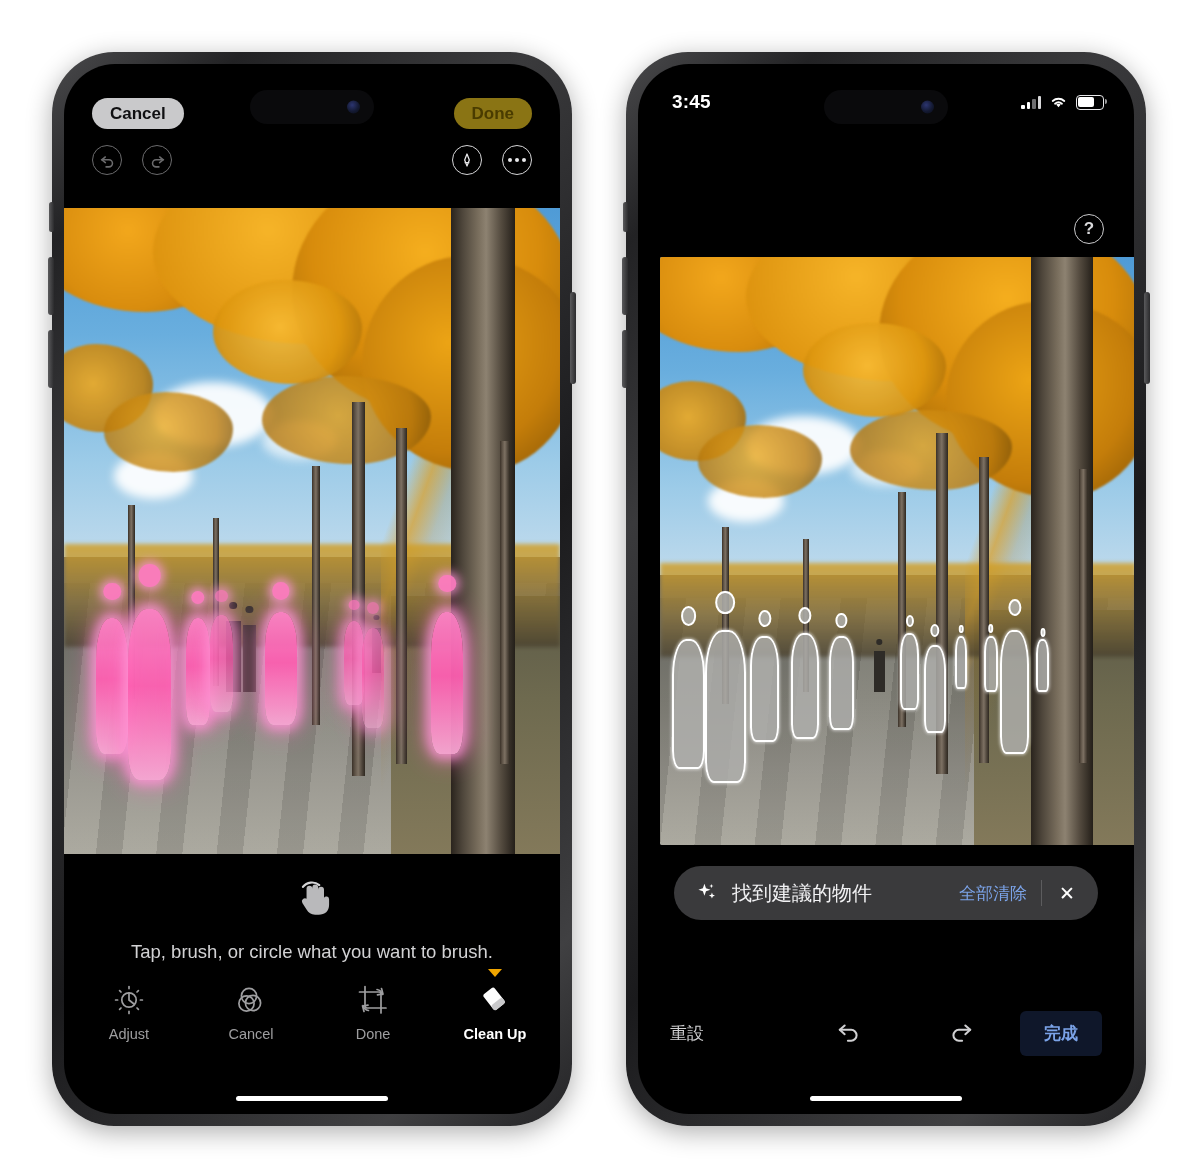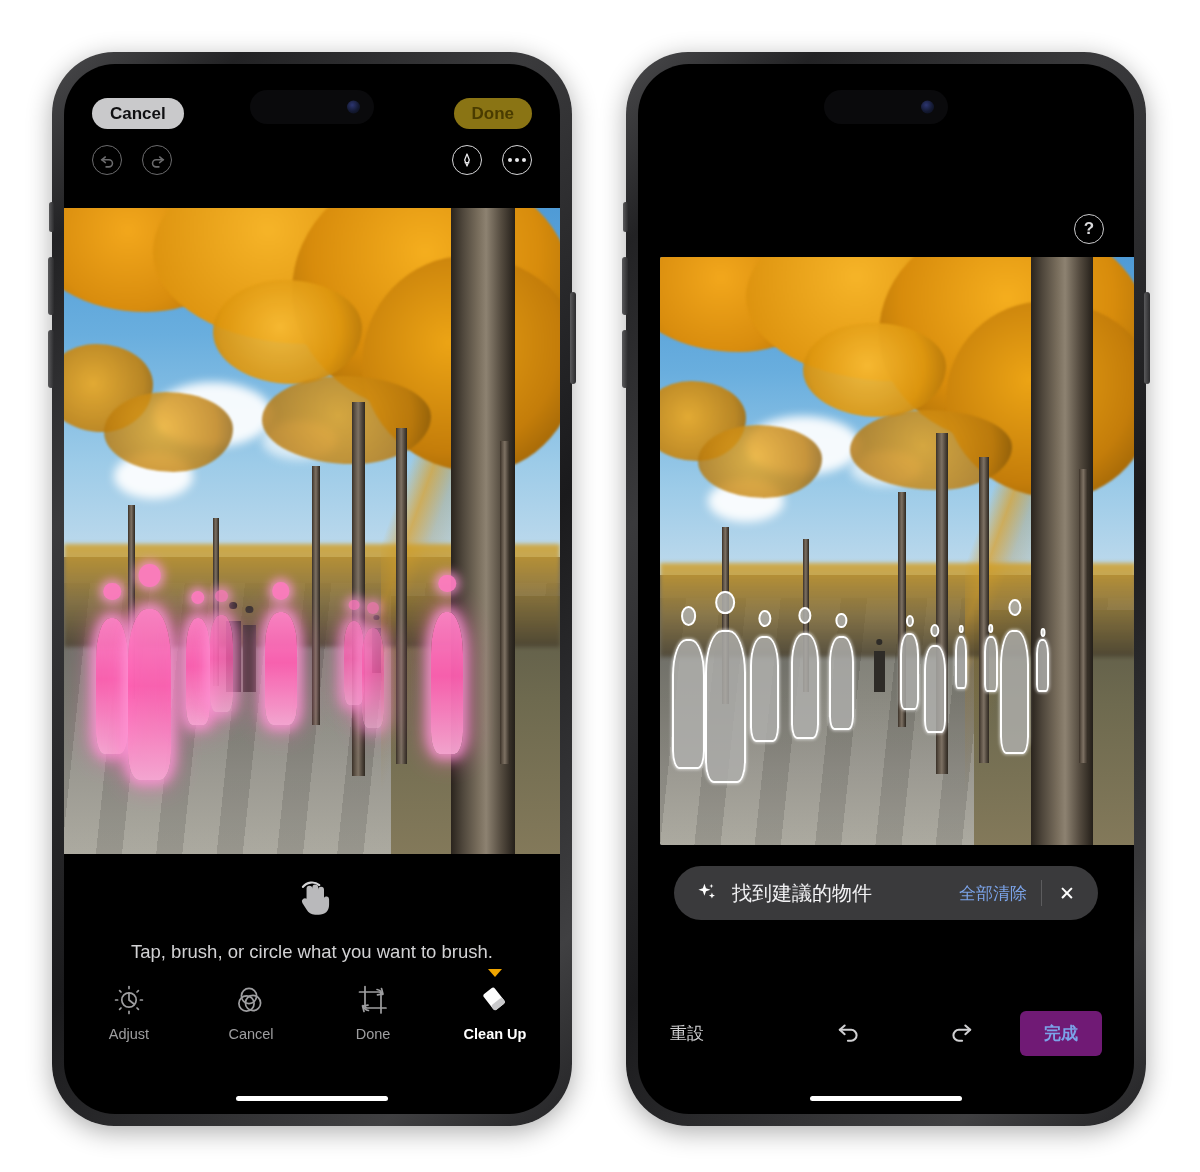--- a/index.html
+++ b/index.html
@@ -152,21 +152,21 @@
   .seg{position:absolute;left:50%;transform:translateX(-50%);top:880px;z-index:24;
        background:#39393b;border-radius:11px;padding:3px;display:flex;}
   .seg div{padding:8px 15px;border-radius:9px;font-size:17px;color:#b9b9bb;}
   .seg div.on{background:#6a6a6c;color:#fff;}
 
   
   .botbar{position:absolute;left:0;bottom:58px;width:100%;z-index:24;
           display:flex;align-items:center;padding:0 32px;box-sizing:border-box;}
   .bb-reset{color:#d0d0d2;font-size:17px;width:120px;}
   .bb-mid{flex:1;display:flex;justify-content:center;gap:86px;}
-  .bb-done{background:#701a75;color:#7ba3e8;font-size:17px;font-weight:bold;
+  .bb-done{background:#0f172a;color:#7ba3e8;font-size:17px;font-weight:bold;
            padding:11px 24px;border-radius:6px;}
 
   .home-ind{position:absolute;left:50%;transform:translateX(-50%);bottom:13px;
             width:152px;height:5px;border-radius:3px;background:#fff;z-index:40;}
 </style>
 </head>
 <body>
 
 <div class="stage">
 
@@ -352,20 +352,39 @@
     <div class="btn-side bl-up"></div>
     <div class="btn-side bl-down"></div>
     <div class="btn-side br-pwr"></div>
 
     <div class="screen">
 
       <div class="island">
         <div class="island-cam"></div>
       </div>
 
+      <div class="statusbar">
+        <div class="sb-time">3:45</div>
+        <div class="sb-right">
+          <div class="bars">
+            <i></i>
+              <i></i>
+              <i></i>
+              <i></i>
+          </div>
+          <svg width="19" height="14" viewBox="0 0 20 15">
+            <path d="M10 13.2 l2.5 -2.9 a3.9 3.9 0 0 0 -5 0 z" fill="#fff"></path>
+            <path d="M3.8 6.4 a9.4 9.4 0 0 1 12.4 0" stroke="#fff" stroke-width="2" fill="none" stroke-linecap="round"></path>
+            <path d="M6.3 9.3 a5.8 5.8 0 0 1 7.4 0" stroke="#fff" stroke-width="2" fill="none" stroke-linecap="round"></path>
+          </svg>
+          <div class="batt">
+              <i></i>
+            </div>
+        </div>
+      </div>
 
       <div class="help">?</div>
 
       <div class="photo" id="photo-right">
         <div class="ph-inner">
           <div class="sky"></div>
           <div class="cloud" style="left:18%;top:27%;width:24%;height:10%;"></div>
           <div class="cloud" style="left:10%;top:38%;width:16%;height:7%;"></div>
           <div class="cloud" style="left:40%;top:33%;width:15%;height:6%;opacity:.7;"></div>
           <div class="cloud" style="left:52%;top:21%;width:12%;height:5%;opacity:.6;"></div>

